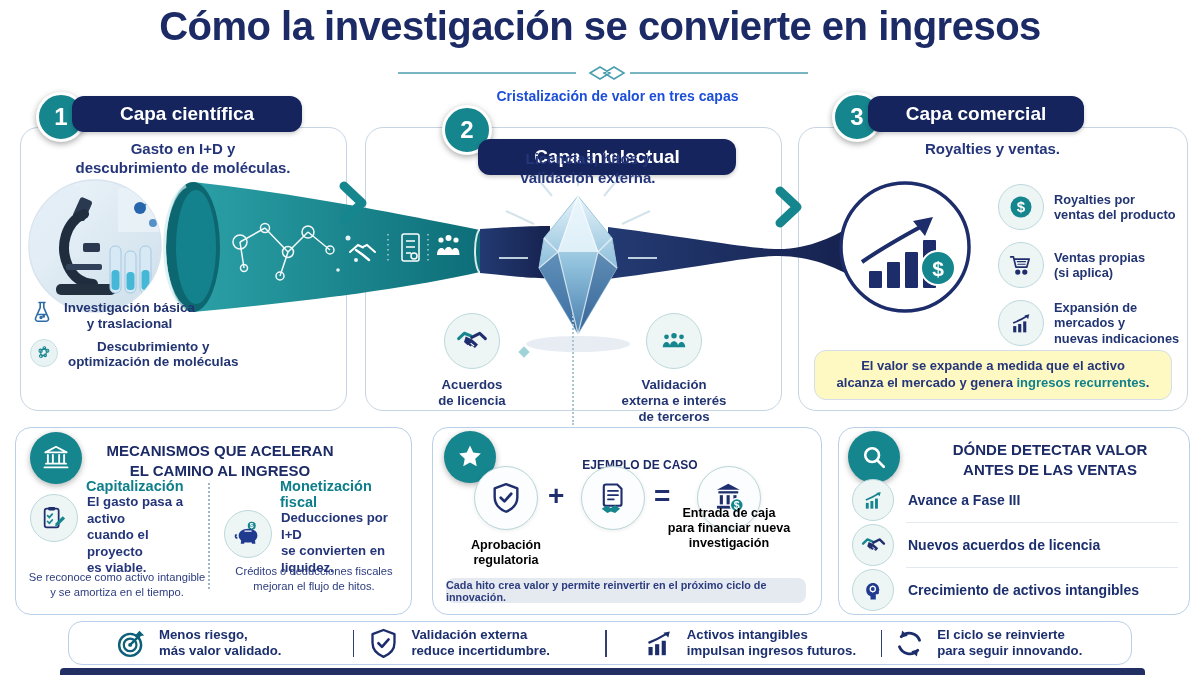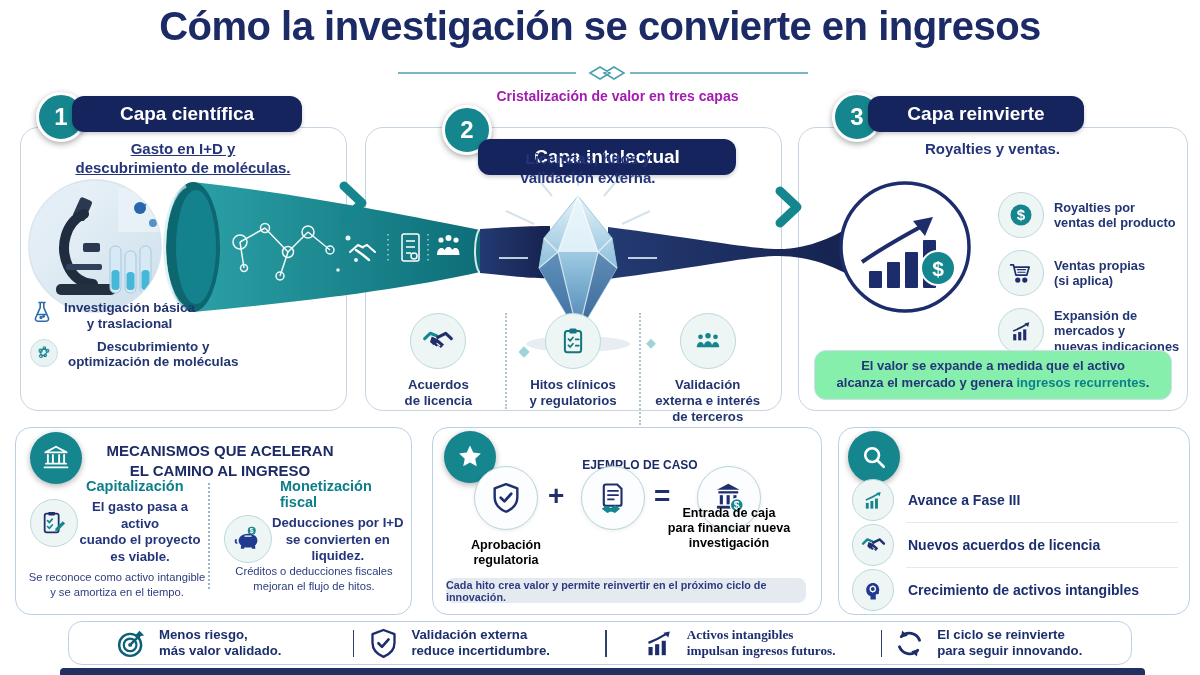--- a/index.html
+++ b/index.html
@@ -4,21 +4,21 @@
 <style>
   html,body{margin:0;padding:0;background:#fff;}
   .page{position:relative;width:1200px;height:675px;background:#fff;overflow:hidden;
         font-family:"Liberation Sans",sans-serif;color:#1c2b66;}
   .ct{position:absolute;z-index:2;}
   .panel{position:absolute;z-index:0;background:#fff;border:1.5px solid #c7d4e2;border-radius:18px;}
   .bpanel{position:absolute;z-index:0;background:#fff;border:1.6px solid #b9d0e8;border-radius:16px;}
   .hero{position:absolute;left:0;top:0;z-index:1;pointer-events:none;}
   .title{left:0;top:4px;width:1200px;text-align:center;font-size:40px;font-weight:800;
          letter-spacing:-0.5px;color:#1c2b66;margin:0;}
-  .subtitle{left:430px;top:88px;width:375px;text-align:center;font-size:14px;font-weight:700;color:#a21caf;}
+  .subtitle{left:430px;top:88px;width:375px;text-align:center;font-size:14px;font-weight:700;color:#1d4ed8;}
   .numcirc{width:44px;height:44px;border-radius:50%;background:#15858e;border:3px solid #fff;
            box-shadow:0 2px 6px rgba(0,0,0,.35);display:flex;align-items:center;justify-content:center;
            color:#fff;font-size:24px;font-weight:800;}
   .pill{height:36px;background:#16245e;border-radius:12px;display:flex;align-items:center;justify-content:center;
         color:#fff;font-size:19px;font-weight:700;box-shadow:0 2px 4px rgba(0,0,0,.2);}
   .desc{text-align:center;font-size:15px;font-weight:600;color:#24357a;white-space:pre-line;line-height:1.25;}
   .bullets{left:30px;top:300px;width:306px;text-align:center;}
   .brow{display:flex;gap:10px;align-items:flex-start;margin-bottom:7px;}
   .bic{width:24px;height:24px;flex:0 0 24px;color:#2e6ca8;}
   .bic-badge{width:26px;height:26px;flex:0 0 26px;border-radius:50%;background:#e9f3f3;border:1px solid #c7e0e1;
@@ -27,33 +27,33 @@
   .mid-items{left:372px;top:313px;width:402px;display:flex;align-items:flex-start;}
   .midcol{flex:1;display:flex;flex-direction:column;align-items:center;padding:0 6px;}
   .midcol + .midcol{border-left:2px dotted #a9c6d2;}
   .iconcirc{border-radius:50%;background:#eef5f5;border:1.5px solid #bcd9db;display:flex;
             align-items:center;justify-content:center;}
   .ic56{width:54px;height:54px;}
   .ic44{width:44px;height:44px;flex:0 0 44px;}
   .ic40{width:40px;height:40px;flex:0 0 40px;}
   .midlabel{margin-top:8px;text-align:center;font-size:13.2px;font-weight:600;color:#223572;
             line-height:1.2;white-space:pre-line;}
-  .r3rows{left:998px;top:184px;width:188px;display:flex;flex-direction:column;gap:12px;margin-top:8px;}
+  .r3rows{left:998px;top:184px;width:188px;display:flex;flex-direction:column;gap:12px;}
   .r3row{display:flex;gap:10px;align-items:center;}
   .r3label{font-size:12.8px;font-weight:600;color:#223572;line-height:1.2;white-space:pre-line;}
-  .note{left:814px;top:350px;width:358px;height:50px;background:#86efac;border:1px solid #d4dde8;
+  .note{left:814px;top:350px;width:358px;height:50px;background:#fef9c3;border:1px solid #d4dde8;
         border-radius:12px;display:flex;align-items:center;justify-content:center;text-align:center;
         font-size:13px;font-weight:600;color:#24357a;line-height:1.3;padding:2px 10px;box-sizing:border-box;
         white-space:pre-line;}
   .note .hl{color:#0f7f8a;font-weight:700;}
   .badge{position:absolute;z-index:2;width:52px;height:52px;border-radius:50%;background:#15858e;
          box-shadow:0 2px 6px rgba(0,0,0,.3);display:flex;align-items:center;justify-content:center;}
   .btitle{text-align:center;font-size:15px;font-weight:800;color:#1c2b66;line-height:1.3;white-space:pre-line;}
   .colhead{margin-left:56px;color:#0e7f8a;font-weight:700;font-size:14.5px;}
-  .colrow{display:flex;margin-top:5px;align-items:flex-start;text-align:center;}
+  .colrow{display:flex;gap:9px;align-items:flex-start;}
   .coltxt{font-size:13.2px;color:#24357a;font-weight:600;line-height:1.25;white-space:pre-line;}
   .colfoot{text-align:center;font-size:11.2px;color:#2c3c7e;line-height:1.3;white-space:pre-line;}
   .dotdiv{position:absolute;z-index:2;border-left:2px dotted #9fb6c9;}
   .case-circle{position:absolute;z-index:2;width:62px;height:62px;border-radius:50%;background:#fbfdfe;
                border:1.5px solid #b9d6d9;box-shadow:0 1px 4px rgba(0,0,0,.08);
                display:flex;align-items:center;justify-content:center;}
   .op{position:absolute;z-index:2;font-size:28px;font-weight:800;color:#1f2e6d;}
   .caselabel{position:absolute;z-index:2;text-align:center;font-size:12.6px;font-weight:600;color:#000000;
              line-height:1.2;white-space:pre-line;}
   .casefoot{left:446px;top:578px;width:360px;height:25px;background:#e5eaf1;border-radius:8px;
@@ -341,33 +341,33 @@
       <path d="M0 7h178M232 7h178"></path>
       <path d="M192 7l10-6 10 6-10 6zM206 7l10-6 10 6-10 6z"></path>
     </g>
   </svg>
   <div class="ct subtitle">Cristalización de valor en tres capas</div>
 
   <div class="ct numcirc" style="left:36px;top:92px;">1</div>
   <div class="ct pill" style="left:72px;top:96px;width:230px;">
     <span>Capa científica</span>
   </div>
-  <div class="ct desc" style="left:38px;top:140px;width:290px;text-decoration:underline;">Gasto en I+D y
+  <div class="ct desc" style="left:38px;top:140px;width:290px;">Gasto en I+D y
 descubrimiento de moléculas.</div>
 
   <div class="ct numcirc" style="left:442px;top:105px;">2</div>
   <div class="ct pill" style="left:478px;top:95px;width:258px;margin-top:44px;">
     <span>Capa intelectual</span>
   </div>
   <div class="ct desc" style="left:438px;top:150px;width:300px;">Licencias, hitos y
 validación externa.</div>
 
   <div class="ct numcirc" style="left:832px;top:92px;">3</div>
   <div class="ct pill" style="left:868px;top:96px;width:216px;">
-    <span>Capa reinvierte</span>
+    <span>Capa comercial</span>
   </div>
   <div class="ct desc" style="left:845px;top:140px;width:295px;">Royalties y ventas.</div>
 
   <div class="ct bullets">
     <div class="brow">
       <svg class="bic">
           <use href="#i-flask"></use>
         </svg>
       <div class="btxt">Investigación básica
 y traslacional</div>
@@ -385,29 +385,20 @@
 
   <div class="ct mid-items">
     <div class="midcol">
       <span class="iconcirc ic56">
           <svg width="32" height="32">
             <use href="#i-handshake"></use>
           </svg>
         </span>
       <div class="midlabel">Acuerdos
 de licencia</div>
-    </div>
-    <div class="midcol">
-      <span class="iconcirc ic56" style="color:#117680;">
-          <svg width="30" height="30">
-            <use href="#i-clipboard"></use>
-          </svg>
-        </span>
-      <div class="midlabel">Hitos clínicos
-y regulatorios</div>
     </div>
     <div class="midcol">
       <span class="iconcirc ic56" style="color:#15858e;">
           <svg width="30" height="30">
             <use href="#i-people"></use>
           </svg>
         </span>
       <div class="midlabel">Validación
 externa e interés
 de terceros</div>
@@ -521,20 +512,22 @@
   <div class="caselabel" style="left:664px;top:506px;width:130px;">Entrada de caja
 para financiar nueva
 investigación</div>
   <div class="ct casefoot">Cada hito crea valor y permite reinvertir en el próximo ciclo de innovación.</div>
 
   <div class="badge" style="left:848px;top:431px;">
       <svg width="30" height="30">
         <use href="#i-magnify"></use>
       </svg>
     </div>
+  <div class="ct btitle" style="left:930px;top:440px;width:240px;">DÓNDE DETECTAR VALOR
+ANTES DE LAS VENTAS</div>
   <div class="ct dv-rows">
     <div class="dv-row">
       <span class="iconcirc ic40" style="color:#15858e;">
           <svg width="23" height="23">
             <use href="#i-chartup"></use>
           </svg>
         </span>
       <div class="dv-label">Avance a Fase III</div>
     </div>
     <div class="hrline"></div>
@@ -567,21 +560,21 @@
     </div>
     <div class="vsep"></div>
     <div class="fgroup" style="padding-left:13px;">
       <svg class="fic">
           <use href="#i-shieldcheck"></use>
         </svg>
       <div class="flabel">Validación externa
 reduce incertidumbre.</div>
     </div>
     <div class="vsep"></div>
-    <div class="fgroup" style="padding-left:36px;font-family:Liberation Serif, serif;">
+    <div class="fgroup" style="padding-left:36px;">
       <svg class="fic">
           <use href="#i-chartup"></use>
         </svg>
       <div class="flabel">Activos intangibles
 impulsan ingresos futuros.</div>
     </div>
     <div class="vsep"></div>
     <div class="fgroup" style="padding-left:11px;">
       <svg class="fic">
           <use href="#i-cycle"></use>

